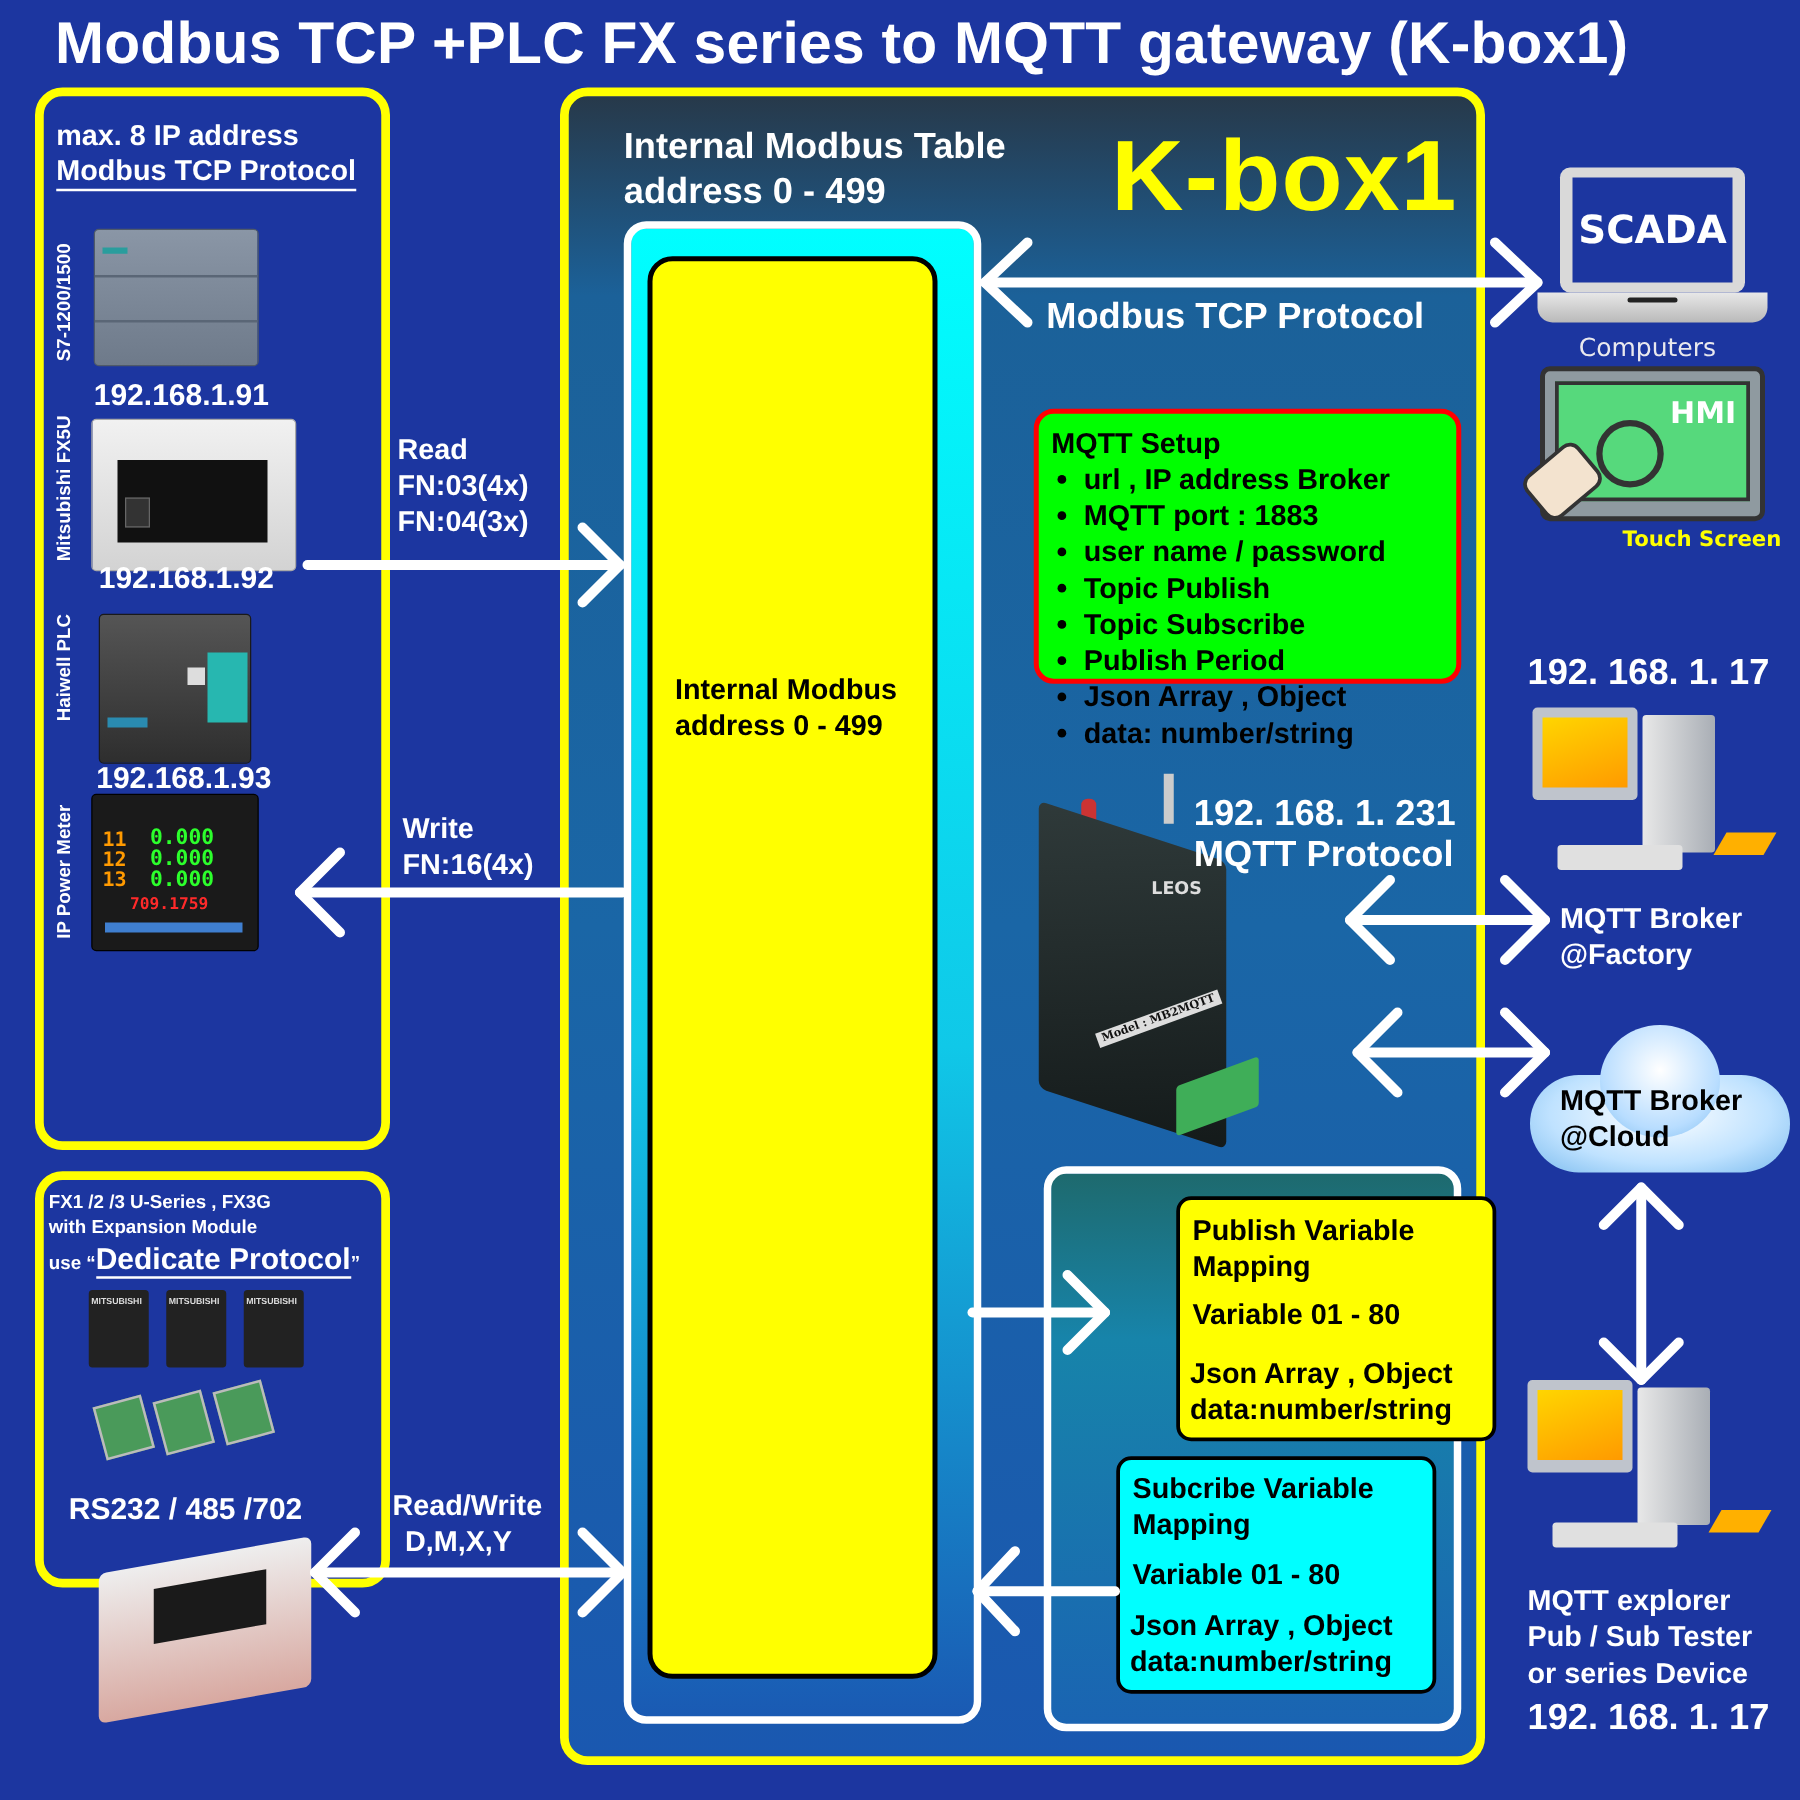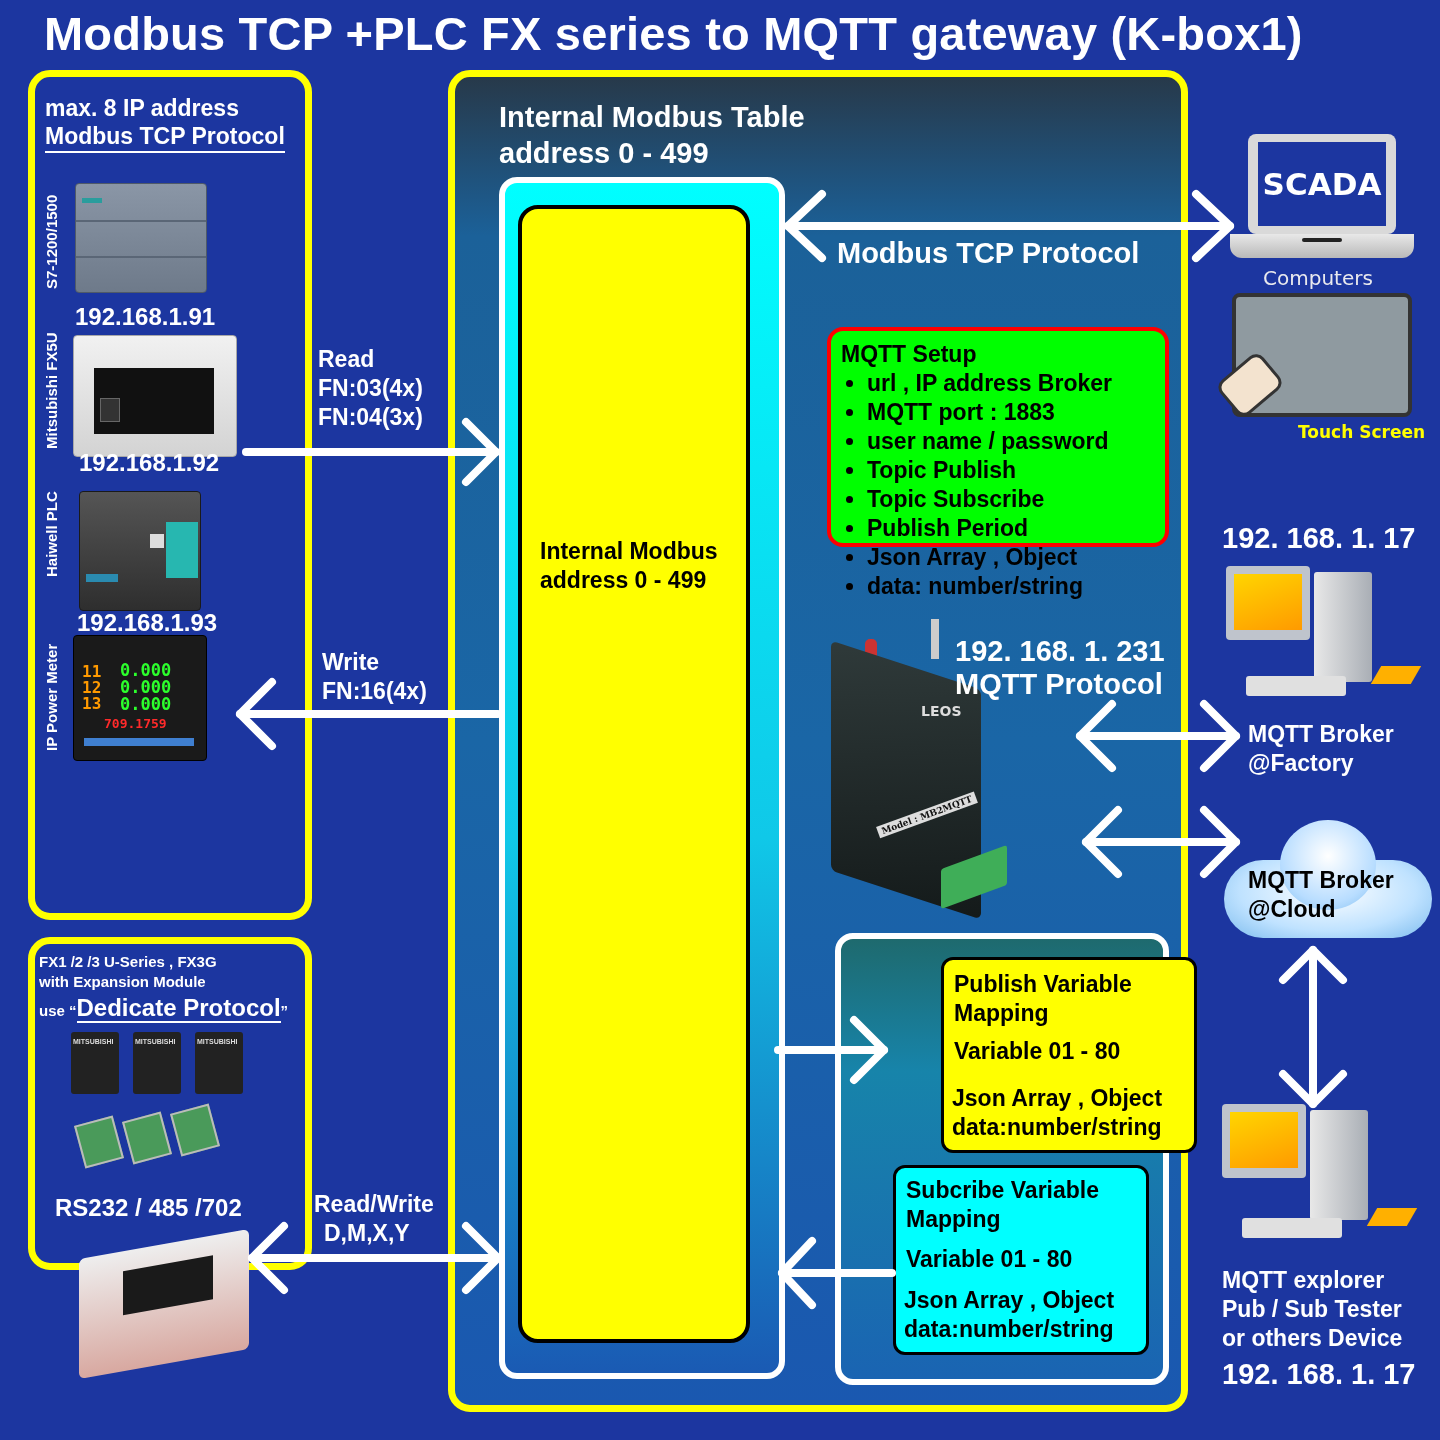--- a/index.html
+++ b/index.html
@@ -108,20 +108,21 @@
 <div class="abs arrowtxt" style="left:314px;top:1190px;">
   <div>Read/Write</div>
   <div style="padding-left:10px;">D,M,X,Y</div>
 </div>
 
 <div class="abs ybox kbox" style="left:448px;top:70px;width:740px;height:1342px;">
   <div class="abs bold" style="left:44px;top:22px;font-size:29px;line-height:36px;">
     <div>Internal Modbus Table</div>
     <div>address 0 - 499</div>
   </div>
+  <div class="abs bold" style="left:434px;top:18px;font-size:80px;color:#ffff00;letter-spacing:1px;">K-box1</div>
 
   <div class="abs cyan-outer" style="left:44px;top:100px;width:286px;height:1202px;">
     <div class="abs yellow-bar" style="left:13px;top:22px;width:232px;height:1138px;">
       <div class="abs bold" style="left:18px;top:328px;font-size:23px;line-height:29px;color:#000;">
         <div>Internal Modbus</div>
         <div>address 0 - 499</div>
       </div>
     </div>
   </div>
 
@@ -184,20 +185,24 @@
   <div style="position:absolute;left:10px;top:8px;width:128px;height:84px;background:#1c36a0;display:flex;align-items:center;justify-content:center;">
     <span style="font:bold 31px 'DejaVu Sans',sans-serif;color:#fff;">SCADA</span>
   </div>
 </div>
 <div class="abs" style="left:1230px;top:234px;width:184px;height:24px;background:linear-gradient(180deg,#e8e8e8,#b9b9b9);border-radius:0 0 12px 12px;">
   <div style="position:absolute;left:72px;top:4px;width:40px;height:4px;background:#222;border-radius:2px;"></div>
 </div>
 <div class="abs" style="left:1263px;top:266px;font:20px 'DejaVu Sans',sans-serif;color:#e9e9ee;">Computers</div>
 
 <div class="abs" style="left:1232px;top:293px;width:180px;height:124px;background:#8f9aa0;border:4px solid #333;border-radius:8px;box-sizing:border-box;">
+  <div style="position:absolute;left:8px;top:8px;width:156px;height:96px;background:#56d97c;border:3px solid #333;box-sizing:border-box;">
+    <span style="position:absolute;right:8px;top:8px;font:bold 24px 'DejaVu Sans',sans-serif;color:#fff;">HMI</span>
+    <div style="position:absolute;left:30px;top:28px;width:44px;height:44px;border:5px solid #333;border-radius:50%;"></div>
+  </div>
   <div style="position:absolute;left:-14px;top:66px;width:50px;height:38px;background:#f3e3cf;border:3px solid #333;border-radius:10px;transform:rotate(-40deg);"></div>
 </div>
 <div class="abs" style="left:1298px;top:422px;font:bold 17px 'DejaVu Sans',sans-serif;color:#ffff00;">Touch Screen</div>
 
 <div class="abs bold" style="left:1222px;top:522px;font-size:29px;white-space:nowrap;">192. 168. 1. 17</div>
 <div class="abs" style="left:1226px;top:566px;width:200px;height:146px;">
   <div style="position:absolute;left:0;top:0;width:84px;height:74px;background:#bfc4cc;border-radius:4px;">
       <div style="position:absolute;left:8px;top:8px;width:68px;height:56px;background:linear-gradient(160deg,#ffd500,#ff9a00);"></div>
     </div>
   <div style="position:absolute;left:88px;top:6px;width:58px;height:110px;background:linear-gradient(90deg,#e8e8e8,#a9aeb5);border-radius:3px;"></div>
@@ -222,21 +227,21 @@
   <div style="position:absolute;left:0;top:0;width:84px;height:74px;background:#bfc4cc;border-radius:4px;">
       <div style="position:absolute;left:8px;top:8px;width:68px;height:56px;background:linear-gradient(160deg,#ffd500,#ff9a00);"></div>
     </div>
   <div style="position:absolute;left:88px;top:6px;width:58px;height:110px;background:linear-gradient(90deg,#e8e8e8,#a9aeb5);border-radius:3px;"></div>
   <div style="position:absolute;left:20px;top:114px;width:100px;height:20px;background:#e0e0e0;border-radius:3px;"></div>
   <div style="position:absolute;left:150px;top:104px;width:40px;height:18px;background:#ffb000;transform:skewX(-30deg);"></div>
 </div>
 <div class="abs bold" style="left:1222px;top:1266px;font-size:23px;line-height:29px;white-space:nowrap;">
   <div>MQTT explorer</div>
   <div>Pub / Sub Tester</div>
-  <div>or others Device</div>
+  <div>or series Device</div>
 </div>
 <div class="abs bold" style="left:1222px;top:1358px;font-size:29px;white-space:nowrap;">192. 168. 1. 17</div>
 
 <svg class="arrows" width="1440" height="1440">
   <g stroke="#fff" stroke-width="8" stroke-linecap="round" stroke-linejoin="round" fill="none">
 
     <g>
       <line x1="246" y1="452" x2="496" y2="452"></line>
       <polyline points="466,422 496,452 466,482"></polyline>
     </g>

